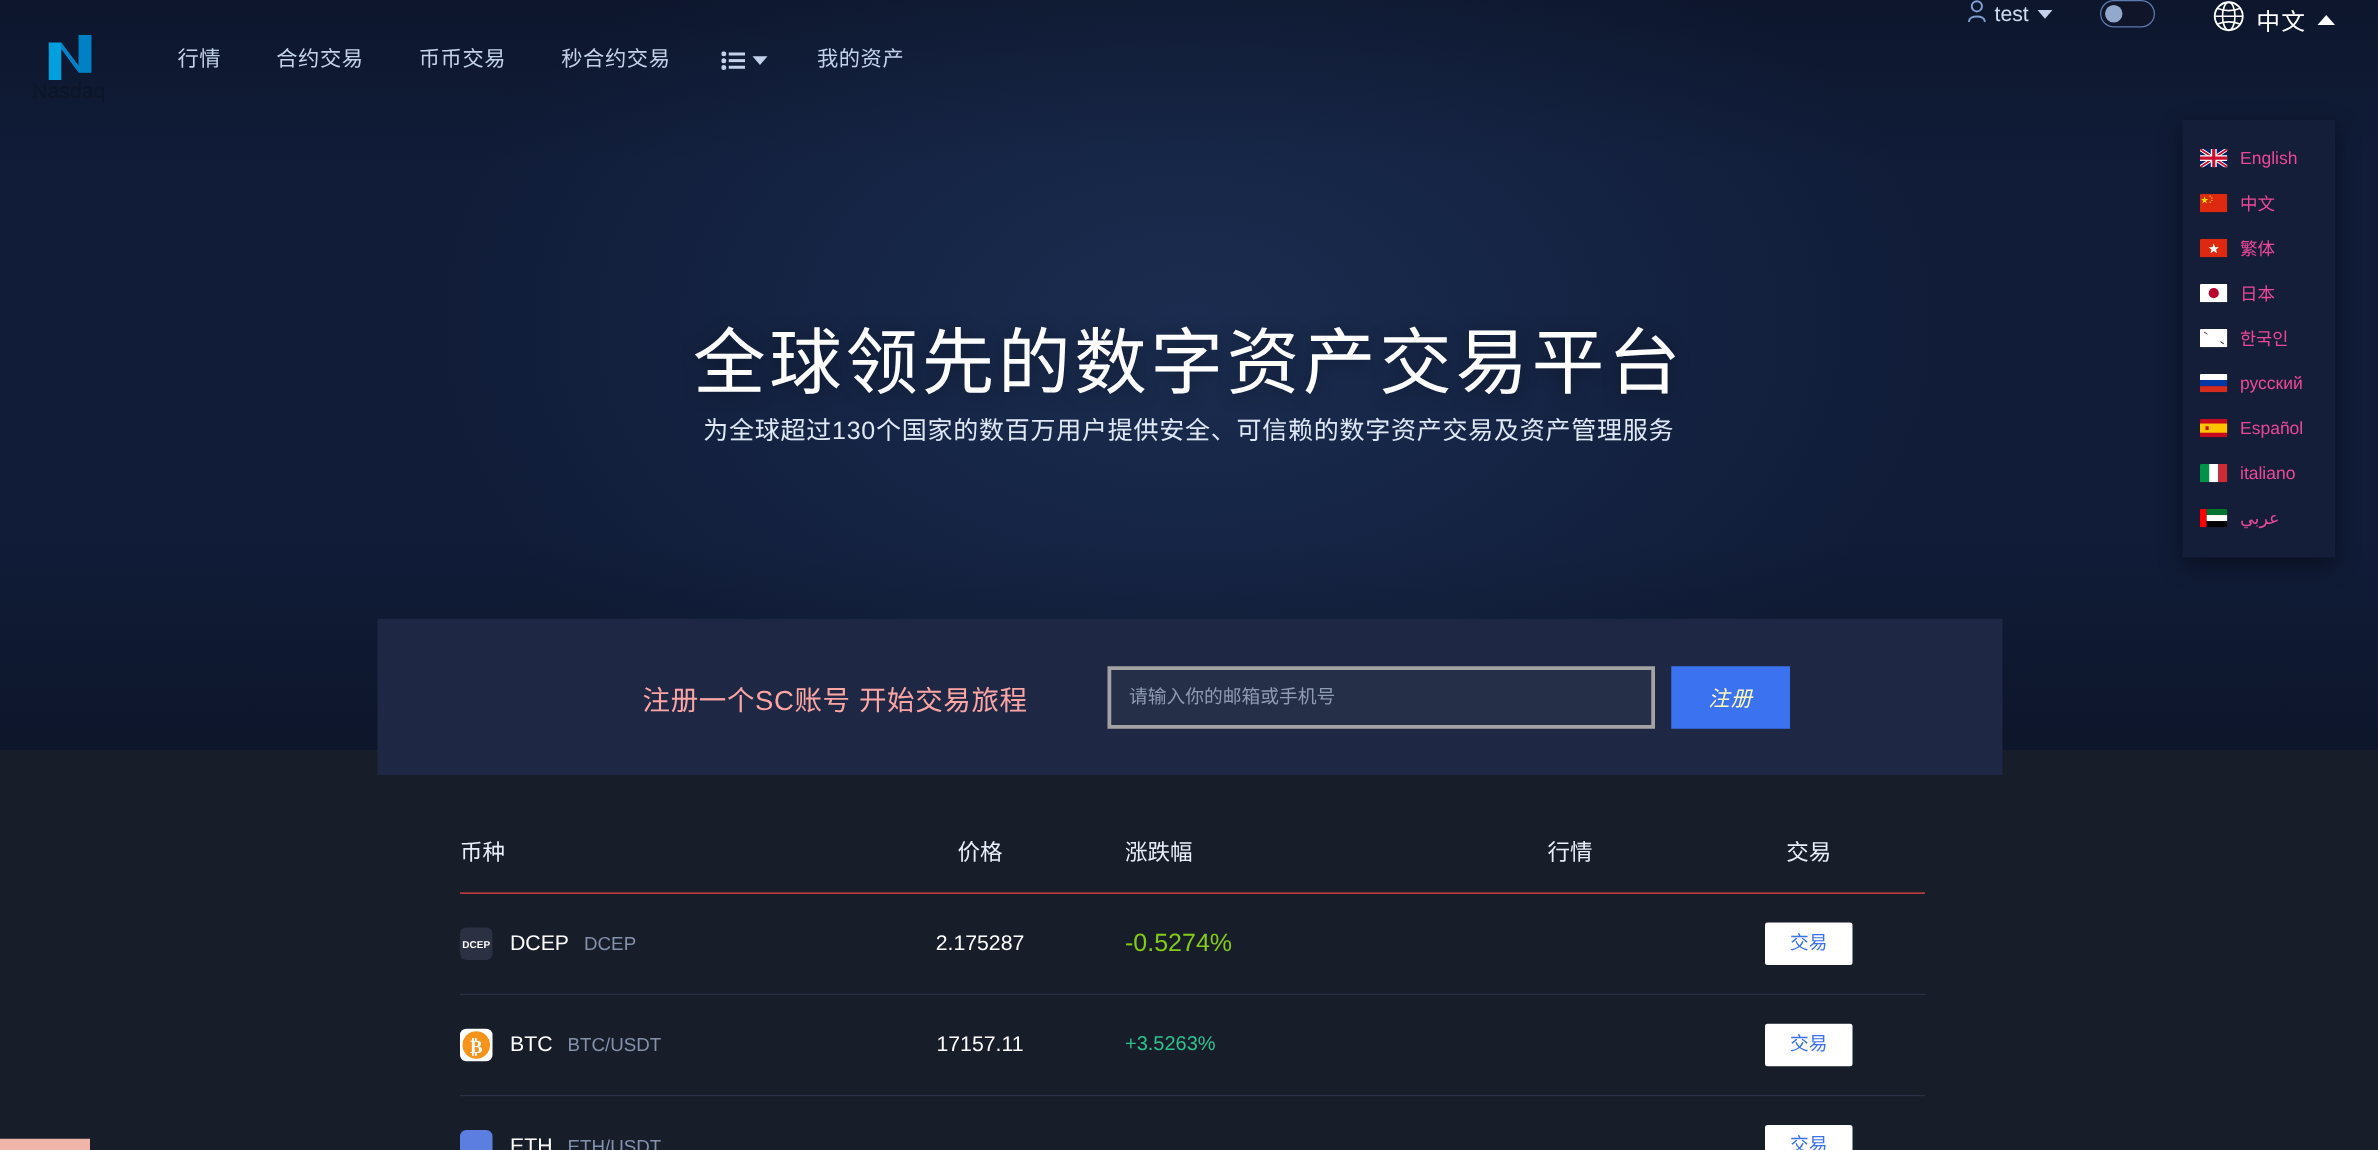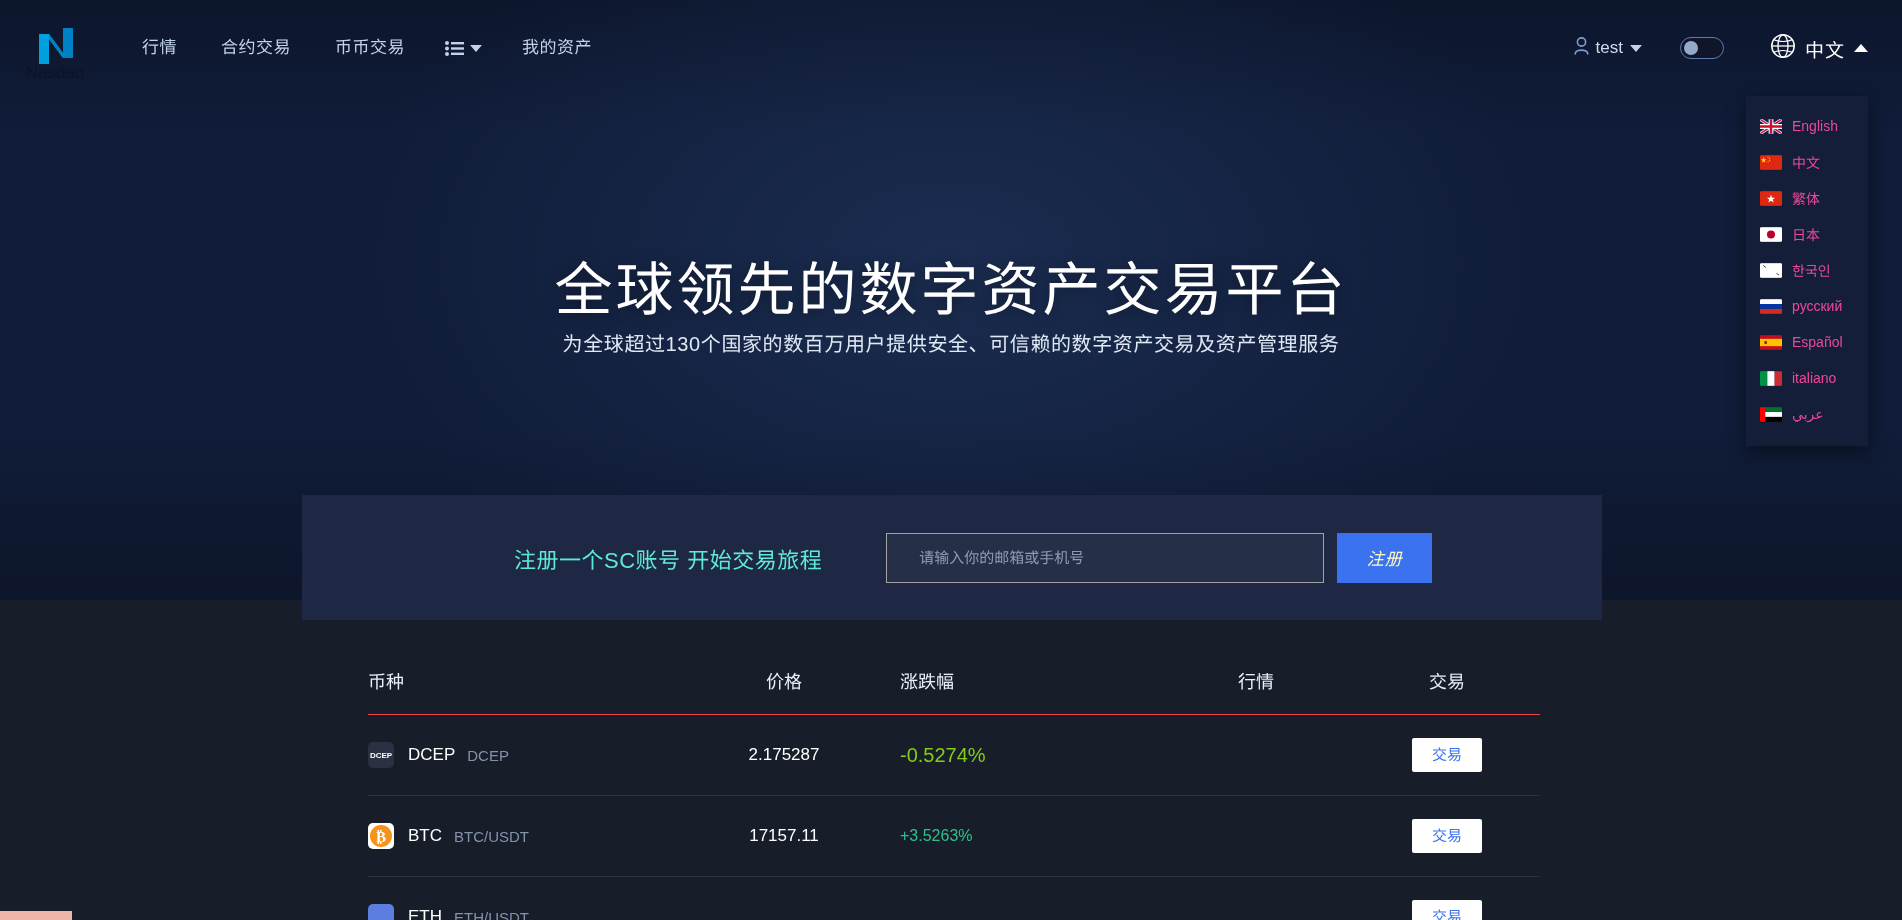--- a/index.html
+++ b/index.html
@@ -104,21 +104,21 @@
     border-right: 7px solid transparent;
     border-bottom: 8px solid #ffffff;
   }
 
   .header-right {
     position: absolute;
     right: 34px;
     top: 0;
     height: 96px;
     display: flex;
-    align-items: center;
+    align-items: flex-start;
     gap: 16px;
   }
   .user-box {
     display: flex;
     align-items: center;
     gap: 7px;
     cursor: pointer;
     padding: 0 6px;
   }
   .user-name {
@@ -221,36 +221,36 @@
     left: 302px;
     top: 495px;
     width: 1300px;
     height: 125px;
     background: #1e2743;
     display: flex;
     align-items: center;
     z-index: 12;
   }
   .signup-text {
-    color: #5eead4;
+    color: #fca5a5;
     font-size: 22px;
     letter-spacing: 0.5px;
     margin-left: 212px;
     white-space: nowrap;
     text-align: center;
   }
   .signup-input {
     width: 438px;
     height: 50px;
     margin-left: 64px;
     background: #262f48;
-    border: 1px solid #a3a3a3;
+    border: 3px solid #a3a3a3;
     color: #e3eaf6;
     font-size: 15px;
-    padding: 0 32px;
+    padding: 0 14px;
     outline: none;
     font-family: "Liberation Sans", sans-serif;
   }
   .signup-input::placeholder { color: #8e9bb5; }
   .signup-btn {
     width: 95px;
     height: 50px;
     margin-left: 13px;
     background: #3b72f0;
     border: none;
@@ -359,20 +359,21 @@
         <path d="M20 44 L20 14 L30 14 L44 33 L44 8 L54 8 L54 38 L44 38 L30 19 L30 44 Z" fill="#00a0df"></path>
         <path d="M30 14 L44 33 L44 8 L54 8 L54 38 L44 38 L30 19 Z" fill="#0081c6"></path>
         <text x="36" y="58" font-family="Liberation Sans, sans-serif" font-size="17" fill="#0d1526" text-anchor="middle" font-weight="500">Nasdaq</text>
       </svg>
     </div>
 
     <div class="nav">
       <div class="nav-item">行情</div>
       <div class="nav-item">合约交易</div>
       <div class="nav-item">币币交易</div>
+      <div class="nav-item">秒合约交易</div>
 
       <div class="nav-menu-item">
         <span>
           <svg class="list-icon" width="19" height="15" viewBox="0 0 19 15">
             <circle cx="2" cy="2" r="2" fill="#c3d2ea"></circle>
             <rect x="6" y="1" width="13" height="2.4" fill="#c3d2ea"></rect>
             <circle cx="2" cy="7.5" r="2" fill="#c3d2ea"></circle>
             <rect x="6" y="6.3" width="13" height="2.4" fill="#c3d2ea"></rect>
             <circle cx="2" cy="13" r="2" fill="#c3d2ea"></circle>
             <rect x="6" y="11.6" width="13" height="2.4" fill="#c3d2ea"></rect>

